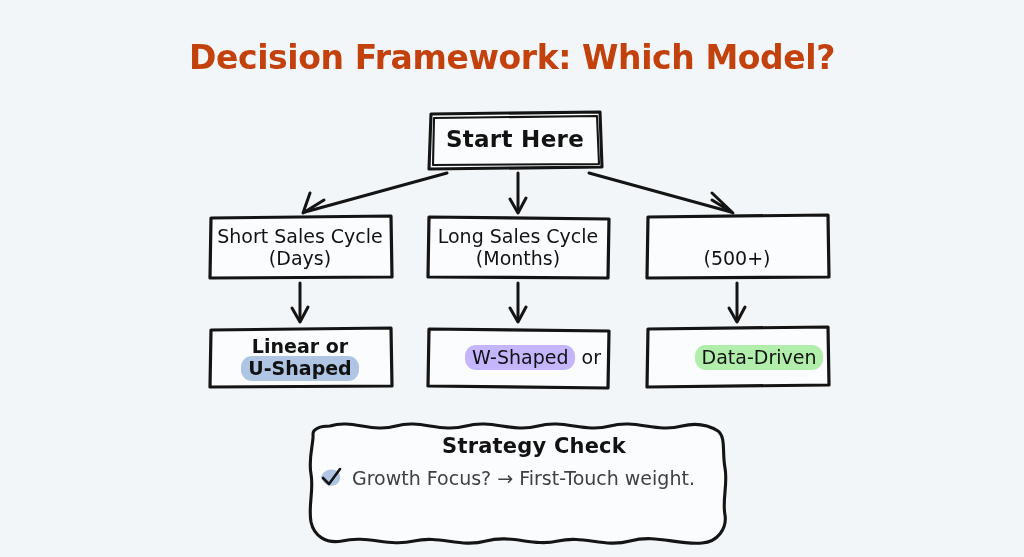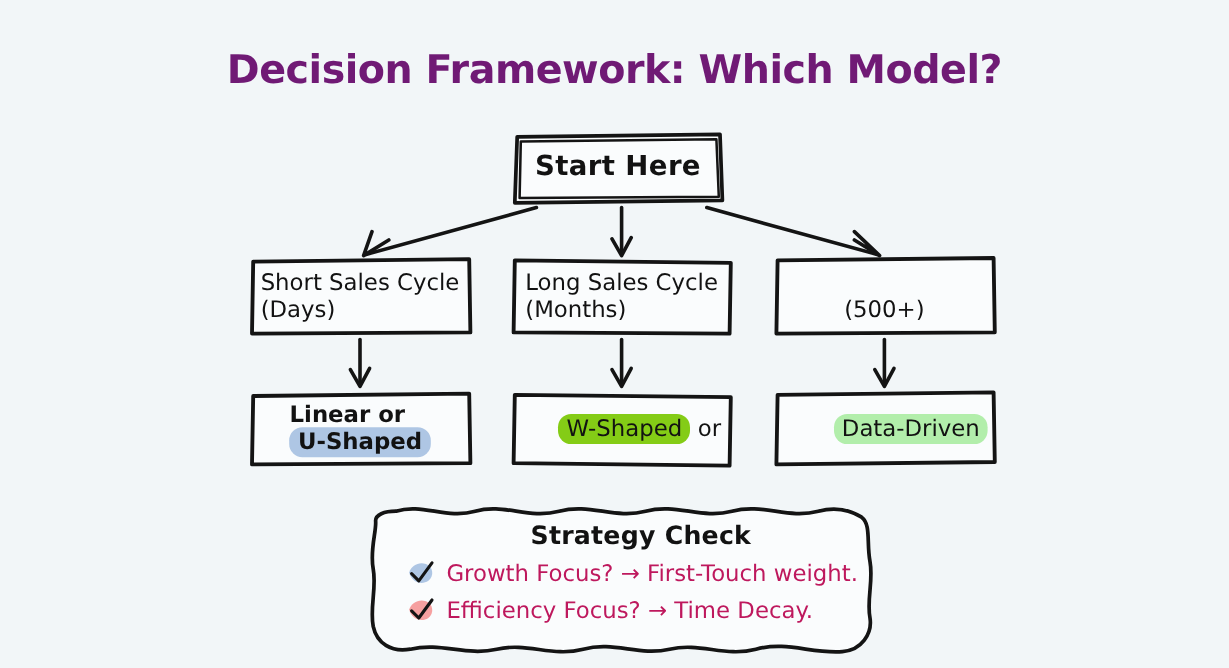--- a/index.html
+++ b/index.html
@@ -35,31 +35,31 @@
   .title {
     position: absolute;
     left: 0;
     top: 38px;
     width: 1024px;
     text-align: center;
     font-family: "DejaVu Sans", sans-serif;
     font-weight: bold;
     font-size: 33px;
     letter-spacing: -0.4px;
-    color: #701a75;
+    color: #c2410c;
   }
 
   
   .node {
     position: absolute;
     box-sizing: border-box;
     display: flex;
     align-items: center;
     justify-content: center;
-    text-align: left;
+    text-align: center;
     color: #121212;
     font-family: "DejaVu Sans", sans-serif;
     background: transparent;
     z-index: 3;
   }
   .node .label {
     line-height: 1.18;
     position: relative;
     z-index: 4;
     white-space: pre-line;
@@ -97,21 +97,21 @@
 
   
   .hl {
     position: relative;
     padding: 1px 7px 2px 7px;
     border-radius: 11px;
     color: #121212;
     z-index: 1;
   }
   .hl-blue  { background: #aec6e4; }
-  .hl-red   { background: #84cc16; margin-left: 30px; }
+  .hl-red   { background: #c4b5fd; margin-left: 30px; }
   .hl-green { background: #b2eeab; }
 
   
   #strategy-panel {
     position: absolute;
     left: 313px;
     top: 424px;
     width: 442px;
     height: 120px;
     box-sizing: border-box;
@@ -124,22 +124,22 @@
     font-weight: bold;
     font-size: 21px;
     color: #121212;
     letter-spacing: 0.2px;
     margin-bottom: 7px;
   }
   .check-row {
     display: flex;
     align-items: center;
     font-size: 19px;
-    color: #be185d;
-    padding-left: 24px;
+    color: #404040;
+    padding-left: 4px;
     margin-top: 5px;
     font-family: "DejaVu Sans", sans-serif;
   }
   .check-mark {
     position: relative;
     width: 28px;
     height: 26px;
     flex: 0 0 28px;
     margin-right: 7px;
   }
@@ -266,24 +266,15 @@
     <div class="check-row">
       <span class="check-mark">
         <svg width="28" height="26" viewBox="0 0 28 26">
           <path d="M4 12 C 6 6, 12 3, 18 5 C 24 7, 25 15, 20 19 C 14 23, 6 20, 4 12 Z" fill="#aec6e4"></path>
           <path d="M6 13 L 12 19 L 23 4" fill="none" stroke="#141414" stroke-width="2.6" stroke-linecap="round" stroke-linejoin="round"></path>
         </svg>
       </span>
       <span class="check-text">Growth Focus? → First-Touch weight.</span>
     </div>
 
-    <div class="check-row">
-      <span class="check-mark">
-        <svg width="28" height="26" viewBox="0 0 28 26">
-          <path d="M4 12 C 6 6, 12 3, 18 5 C 24 7, 25 15, 20 19 C 14 23, 6 20, 4 12 Z" fill="#f6a0a0"></path>
-          <path d="M6 13 L 12 19 L 23 4" fill="none" stroke="#141414" stroke-width="2.6" stroke-linecap="round" stroke-linejoin="round"></path>
-        </svg>
-      </span>
-      <span class="check-text">Efficiency Focus? → Time Decay.</span>
-    </div>
   </div>
 
 </div>
 
 </body></html>

